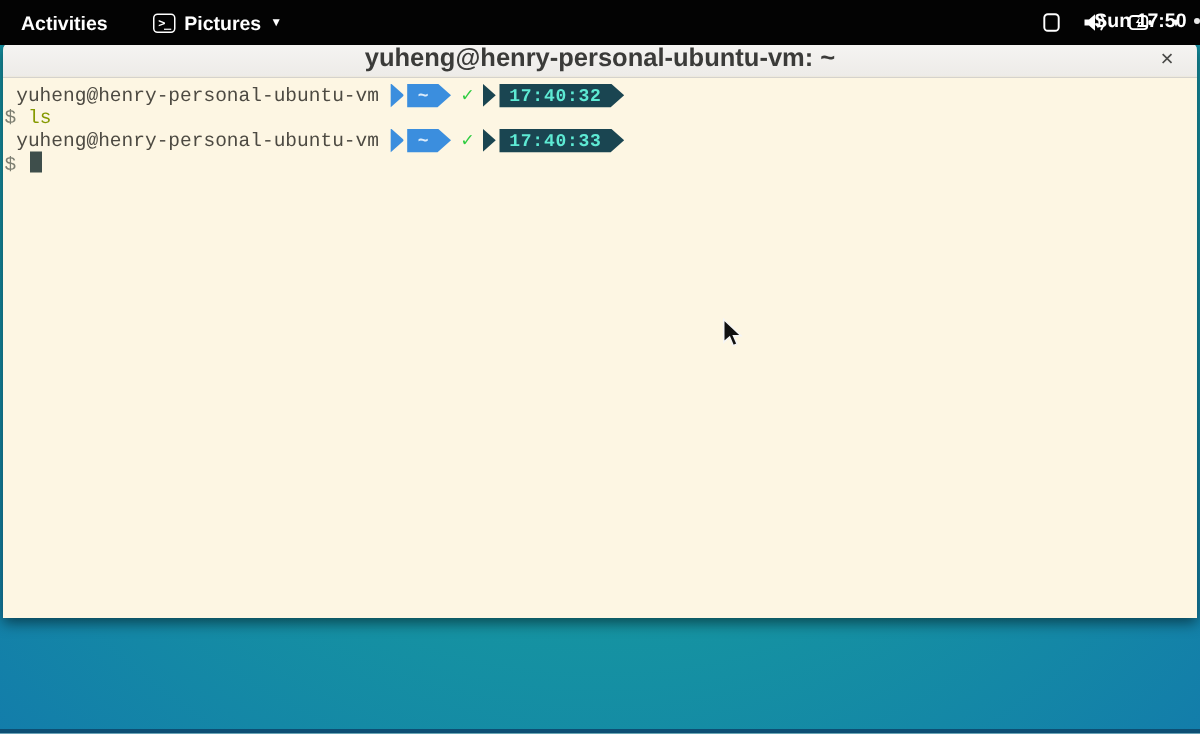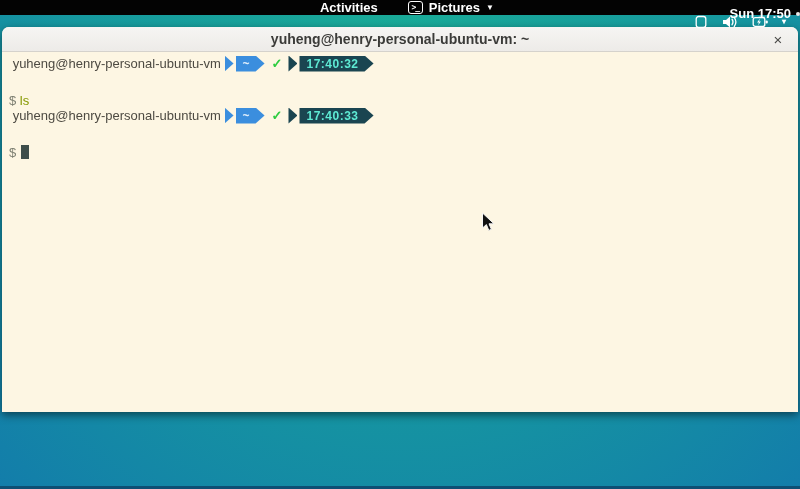--- a/index.html
+++ b/index.html
@@ -10,23 +10,23 @@
     background:
       radial-gradient(ellipse 95% 170% at 50% 0%, #1aab98 0%, #16999f 42%, #1276ad 88%, #0f6aa6 100%);
   }
   .bottom-strip{
     position:absolute; left:0; right:0; bottom:0; height:3px;
     background:#0d4f74;
   }
 
   
   .top-bar{
-    position:absolute; top:0; left:0; right:0; height:15px;
+    position:absolute; top:0; left:0; right:0; height:30px;
     background:#030303; color:#fff; display:flex; align-items:center;
-    font-size:13px; font-weight:600; z-index:30;flex-direction:column;
+    font-size:13px; font-weight:600; z-index:30;
   }
   .tb-left{ display:flex; align-items:center; gap:26px; padding-left:10px; }
   .activities{ padding:0 4px; cursor:pointer; }
   .app-menu{ display:flex; align-items:center; gap:6px; cursor:pointer; }
   .term-glyph{
     width:15px; height:13px; border:1px solid #fff; border-radius:3px;
     font-family:"DejaVu Sans Mono", monospace; font-size:8px; line-height:11px;
     display:inline-block; text-align:center; letter-spacing:-1px; font-weight:700;
   }
   .caret-down{ font-size:8px; line-height:1; }
@@ -47,34 +47,34 @@
     background:#fdf6e3;
     z-index:20;
   }
   .title-bar{
     height:25px; background:linear-gradient(#f6f5f3,#edebe8);
     border-bottom:1px solid #d5d2cc;
     border-radius:7px 7px 0 0;
     display:flex; align-items:center; justify-content:center;
     position:relative;
   }
-  .title-bar .title{ font-size:14px; font-weight:700; color:#3b3b39; }
+  .title-bar .title{ font-size:17px; font-weight:700; color:#3b3b39; }
   .close-btn{
     position:absolute; right:9px; top:1px; width:22px; height:22px;
     display:flex; align-items:center; justify-content:center;
     font-size:15px; color:#4a4a48; cursor:pointer; border-radius:50%;
   }
 
   .terminal{
-    height:359px; background:#fdf6e3; padding:4px 3px 0 7px;
-    font-family:Liberation Sans, sans-serif; font-size:13px; line-height:15px;
+    height:359px; background:#fdf6e3; padding:4px 3px 0 1px;
+    font-family:Liberation Mono, monospace; font-size:13px; line-height:15px;
     color:#4d4a42; overflow:hidden; cursor:text;border-radius:23px;
   }
   .t-line{ height:15px; white-space:pre; display:flex; align-items:center; }
-  .t-line.block{ display:block;margin-top:22px; }
+  .t-line.block{ display:block; }
   .host-text{ color:#4d4a42; white-space:pre; }
 
   
   .pl-tri{ display:inline-block; width:9px; height:16px; flex:0 0 auto; }
   .tri-blue{ background:#3b8ede; clip-path:polygon(0 0,100% 50%,0 100%); }
   .tri-dark{ background:#1a4551; clip-path:polygon(0 0,100% 50%,0 100%); }
   .pl-body{
     display:inline-block; height:16px; line-height:16px; margin-left:2px;
     padding:0 15px 0 7px; font-size:12px; font-weight:700; flex:0 0 auto;
     clip-path:polygon(0 0, calc(100% - 9px) 0, 100% 50%, calc(100% - 9px) 100%, 0 100%);

